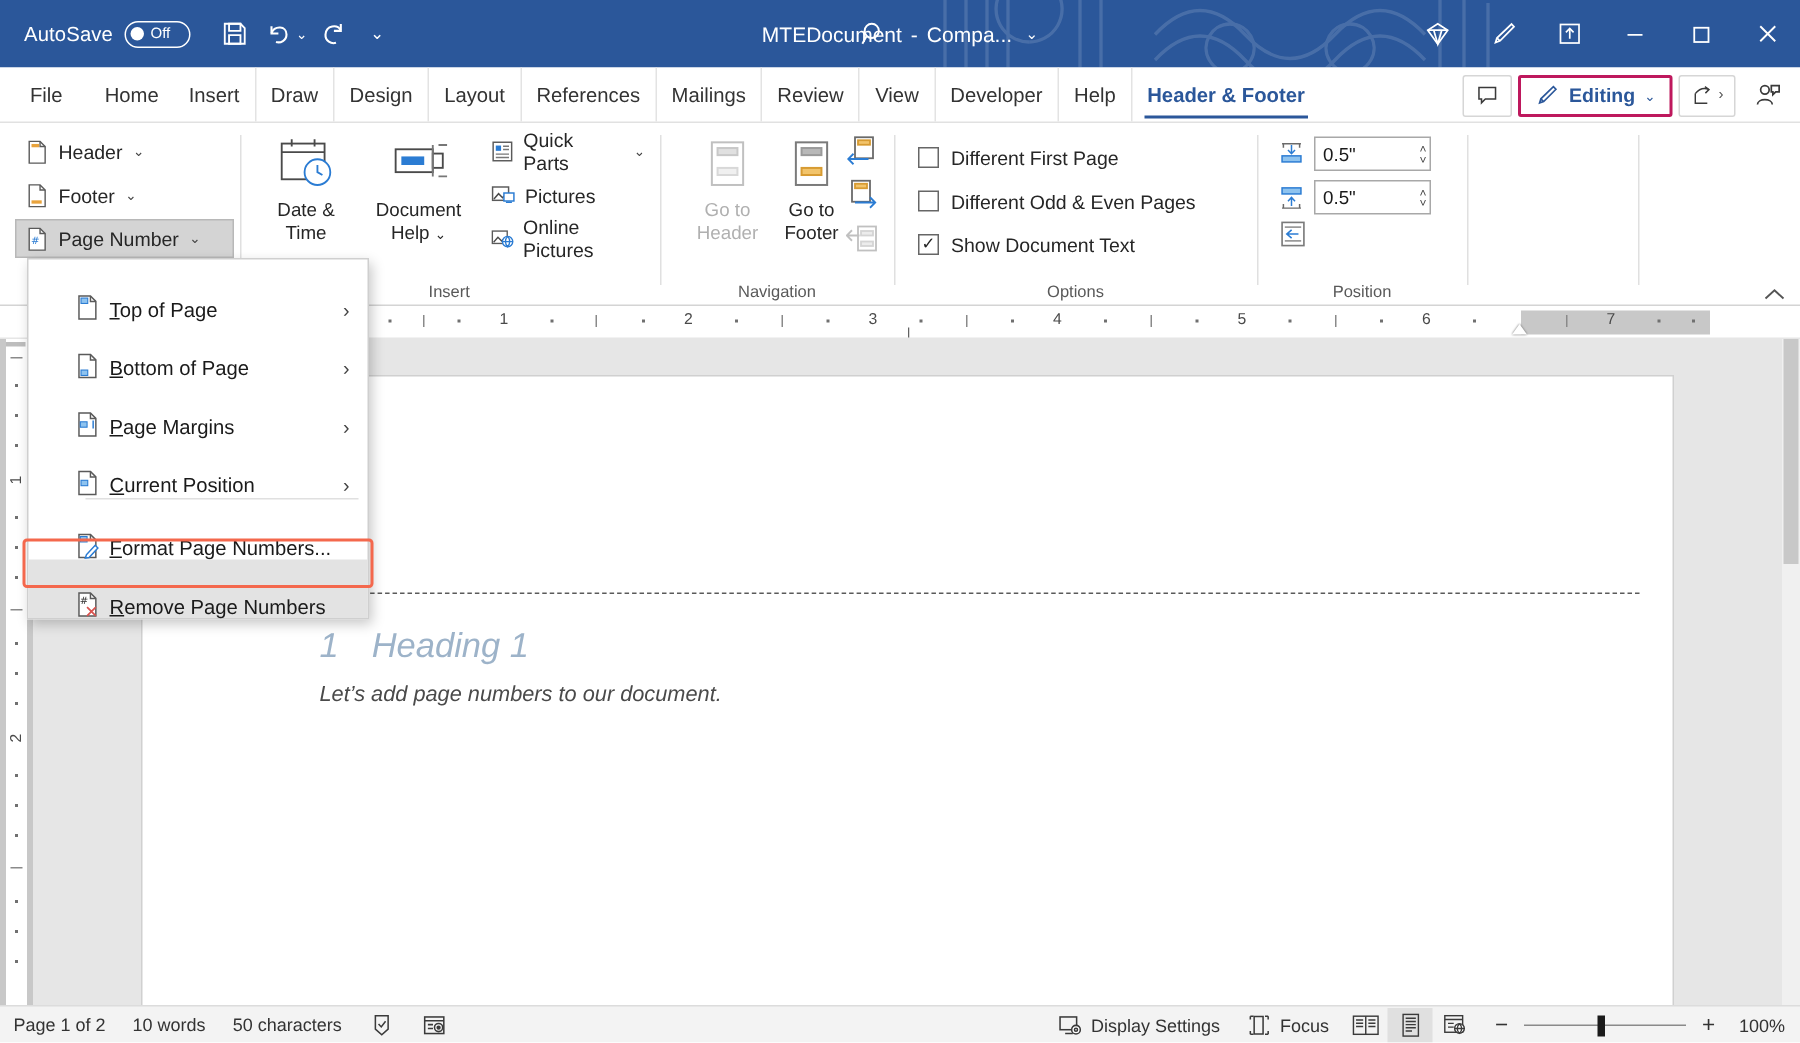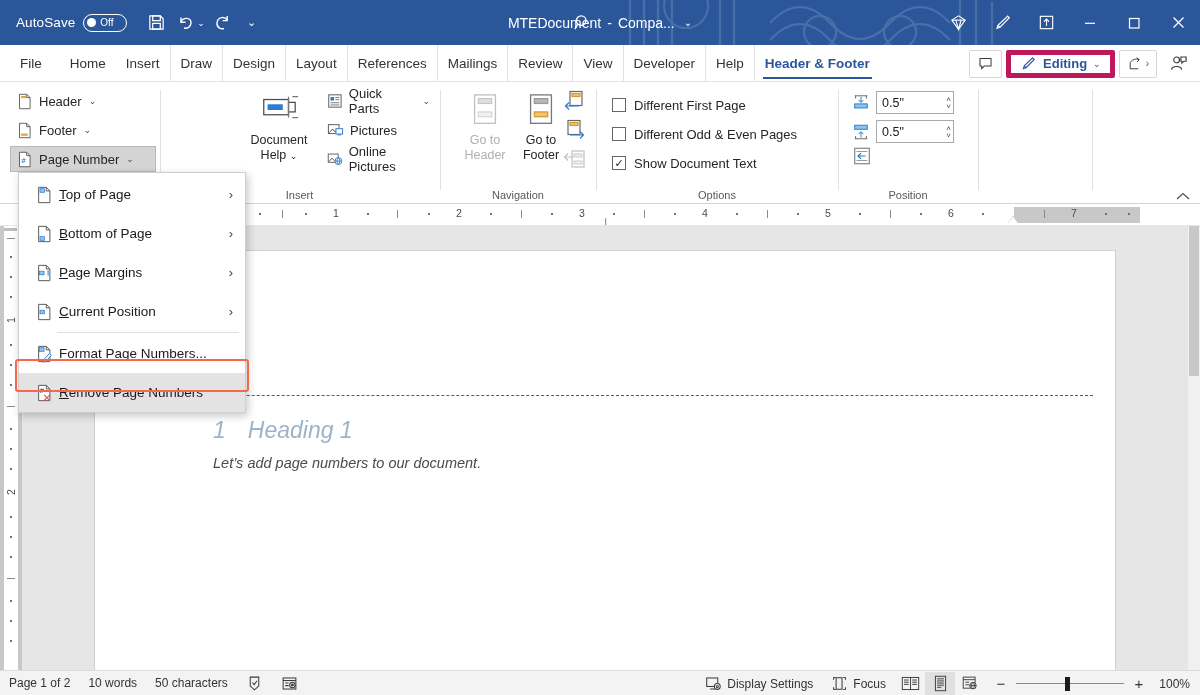--- a/index.html
+++ b/index.html
@@ -77,21 +77,21 @@
     position: absolute; right: 4px; top: 0; height: 37px;
     display: flex; align-items: center; gap: 4px;
   }
   .tbr-btn {
     height: 28px; display: flex; align-items: center; justify-content: center;
     padding: 0 7px; border: 1px solid transparent; border-radius: 2px;
   }
   .tbr-btn.boxed { border-color: #d6d6d6; }
   .editing-btn {
     height: 28px; display: flex; align-items: center; gap: 6px;
-    padding: 0 9px; border: 5px solid #be185d; border-radius: 2px;
+    padding: 0 9px; border: 2px solid #be185d; border-radius: 2px;
     color: #2b579a; font-size: 13px; font-weight: bold;
   }
   .editing-btn .cv { font-size: 9px; font-weight: normal; }
 
   
   .ribbon {
     position: absolute; left: 0; top: 82px; width: 1200px; height: 122px;
     background: #ffffff; border-bottom: 1px solid #d4d4d4;
   }
   .grp { position: absolute; top: 0; height: 122px; }
@@ -135,22 +135,22 @@
   }
 
   
   .menu {
     position: absolute; left: 18px; top: 172px; width: 228px;
     background: #ffffff; border: 1px solid #cfcfcf;
     box-shadow: 2px 3px 8px rgba(0,0,0,.22); z-index: 60;
     padding: 2px 0 0 0;
   }
   .menu-item {
-    height: 39px; display: flex; align-items: center;
-    font-size: 13.5px; color: #1a1a1a; padding-left: 10px; position: relative;
+    height: 39px; display: flex; align-items: flex-end;
+    font-size: 13.5px; color: #1a1a1a; padding-left: 24px; position: relative;
   }
   .menu-item .mi-icon { width: 30px; display: flex; align-items: center; justify-content: center; }
   .menu-item .mi-label { flex: 1; }
   .menu-item .mi-arrow { position: absolute; right: 12px; font-size: 13px; color: #444; }
   .menu-sep { height: 1px; background: #e0e0e0; margin: 1px 6px 1px 38px; }
   .menu-item.highlight { background: #e3e3e3; }
   .hl-box {
     position: absolute; left: 15px; top: 359px; width: 234px; height: 33px;
     border: 2.2px solid #f4684d; border-radius: 3px; z-index: 70; pointer-events: none;
   }
@@ -407,20 +407,32 @@
             <path d="M11 1.5 V5.5 H15"></path>
           <text x="4" y="14" font-size="8" fill="#2b7cd3" stroke="none" font-family="DejaVu Sans">#</text>
         </svg>
         <span>Page Number</span>
         <span class="cv">⌄</span>
       </div>
     </div>
     <div class="grp-div" style="left:160px;"></div>
 
     <div class="grp" style="left:162px; width:275px;">
+      <div class="big-btn" style="position:absolute;left:8px;top:4px;width:68px;">
+        <svg width="42" height="40" viewBox="0 0 44 42" fill="none" stroke="#4a4a4a" stroke-width="1.3">
+          <rect x="5" y="6" width="30" height="25" fill="#fff"></rect>
+            <path d="M5 12 H35"></path>
+          <path d="M12 3 V8 M28 3 V8"></path>
+          <circle cx="30" cy="26" r="9" fill="#fff" stroke="#2b7cd3"></circle>
+          <path d="M30 21 V26 L33.5 28" stroke="#2b7cd3"></path>
+        </svg>
+        <span class="lbl">
+          <span>Date &amp;</span><br><span>Time</span>
+        </span>
+      </div>
       <div class="big-btn" style="position:absolute;left:80px;top:4px;width:74px;">
         <svg width="42" height="40" viewBox="0 0 44 42" fill="none" stroke="#4a4a4a" stroke-width="1.3">
           <rect x="6" y="10" width="26" height="16" fill="#fff"></rect>
           <rect x="10" y="15" width="16" height="6" fill="#2b7cd3" stroke="none"></rect>
           <rect x="32" y="13" width="7" height="10" fill="#fff"></rect>
           <path d="M32 7 V29 M36 7 h6 M36 29 h6" stroke="#777"></path>
         </svg>
         <span class="lbl">
           <span>Document</span><br>
           <span>Help</span> <span style="font-size:9px;">⌄</span>

